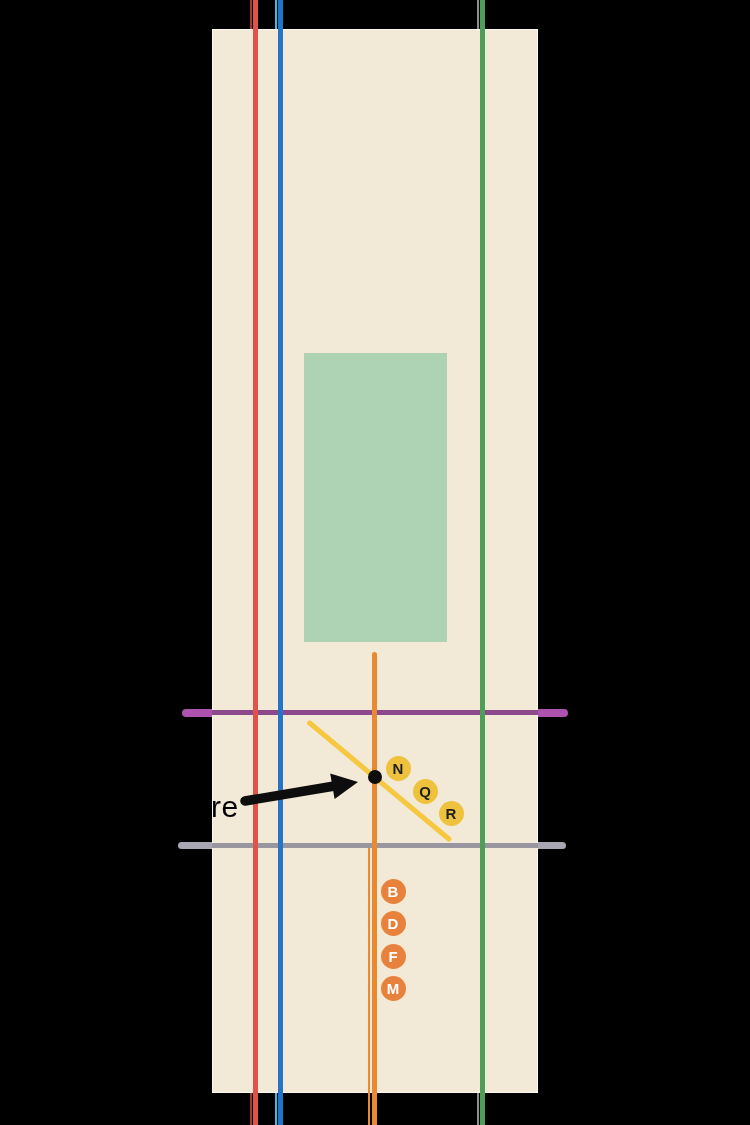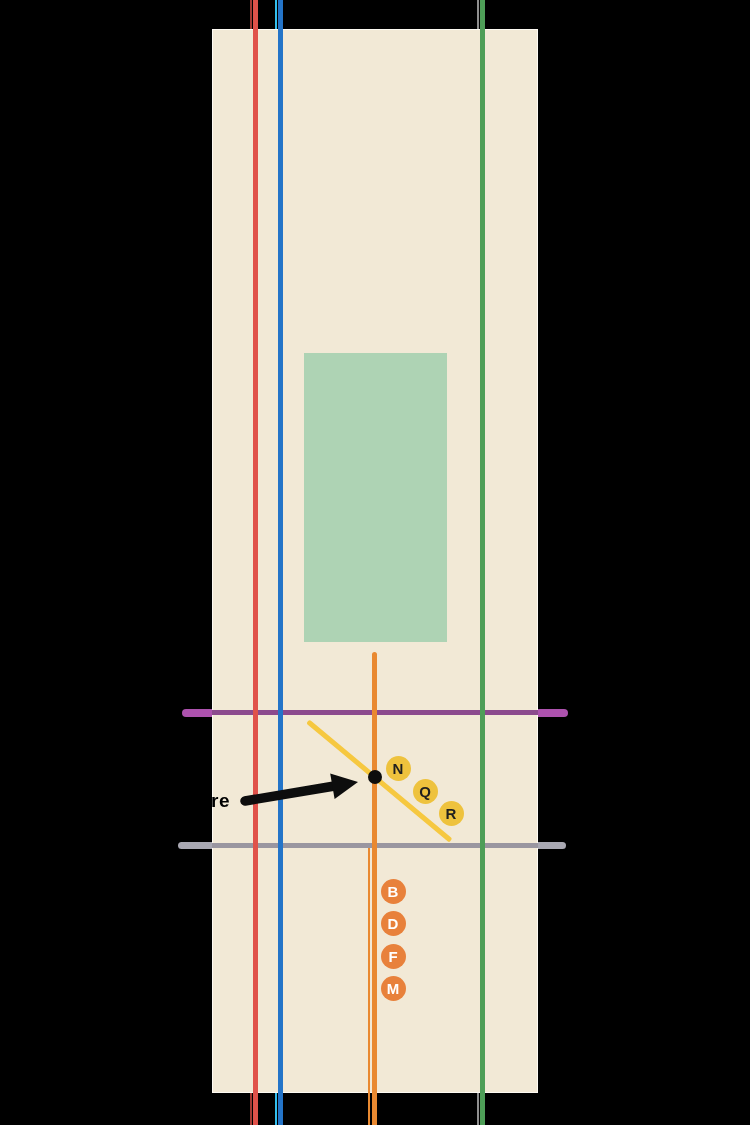--- a/index.html
+++ b/index.html
@@ -48,21 +48,21 @@
   .badge-r{left:438.5px;top:800.5px;}
   .badge-b{left:380.5px;top:878.5px;}
   .badge-d{left:380.5px;top:910.5px;}
   .badge-f{left:380.5px;top:943.5px;}
   .badge-m{left:380.5px;top:975.5px;}
   
   .arrow-svg{left:0;top:0;width:750px;height:1125px;z-index:8;pointer-events:none;}
   .dot{left:367.5px;top:769.5px;width:14px;height:14px;border-radius:50%;
        background:#0d0d0d;z-index:8;}
   .partial-label{left:211px;top:790px;z-index:9;color:#000;
-                 font-size:19px;font-weight:700;letter-spacing:.5px;}
+                 font-size:30px;font-weight:400;letter-spacing:.5px;}
 </style>
 </head>
 <body>
 
 <div class="canvas">
 
   <div class="companion comp-red"></div>
   <div class="companion comp-blue"></div>
   <div class="companion comp-green"></div>
   <div class="stub stub-purple-left"></div>

